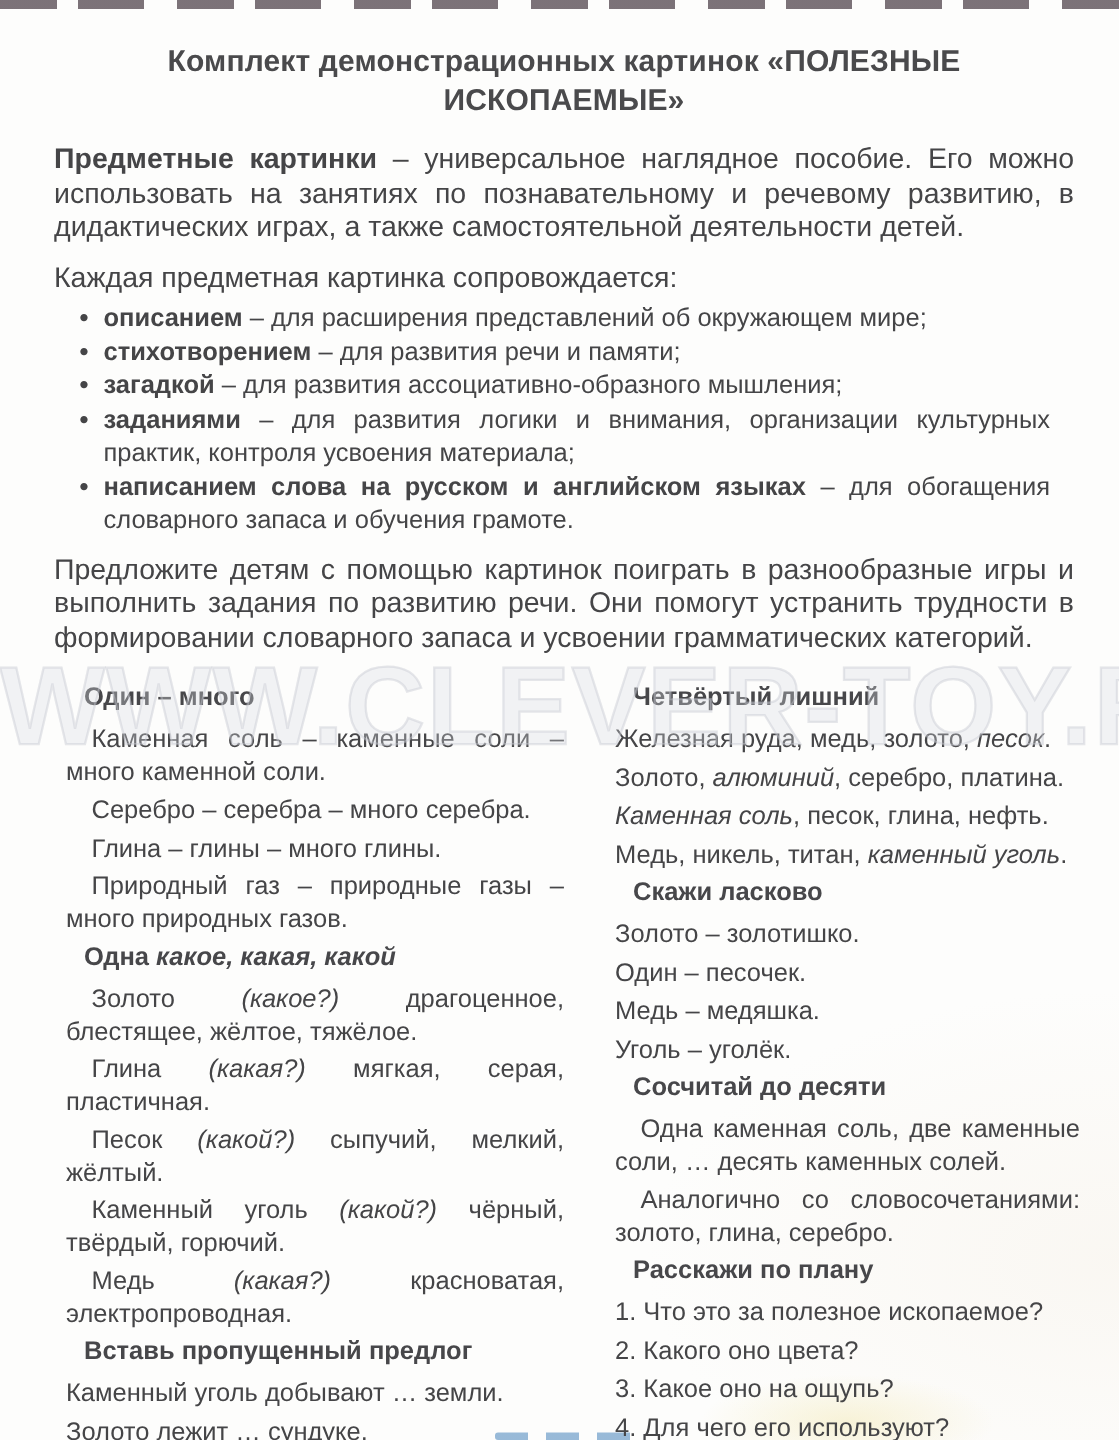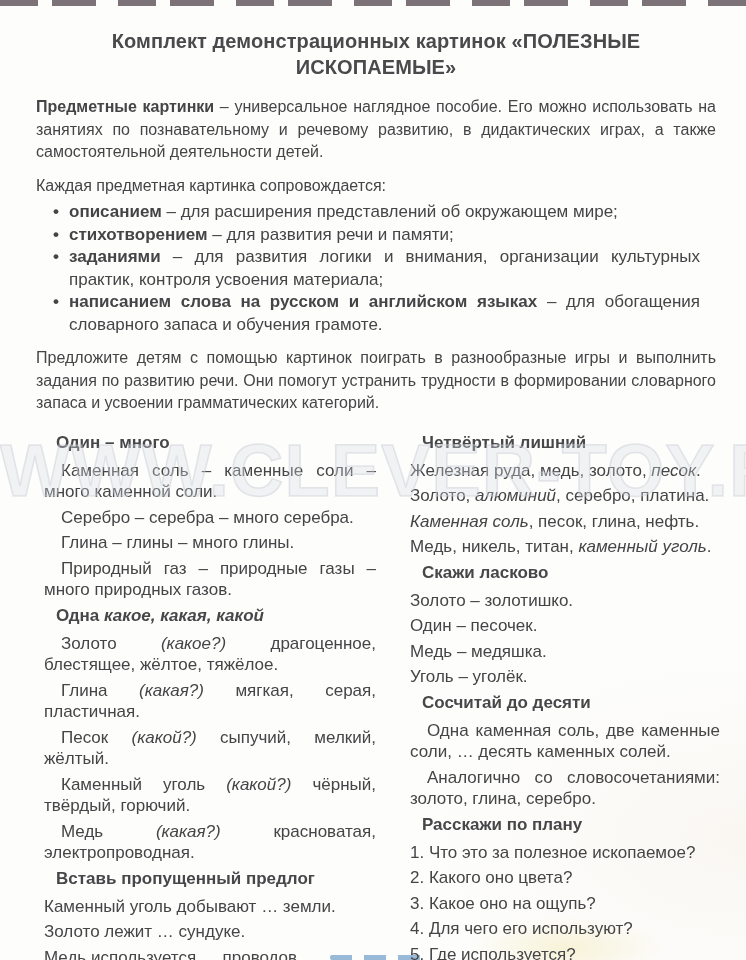--- a/index.html
+++ b/index.html
@@ -20,21 +20,21 @@
     position:absolute;top:0;left:0;right:0;height:6px;
     background:
       repeating-linear-gradient(90deg,#655a61 0 38px,transparent 38px 52px,#655a61 52px 96px,transparent 96px 118px);
     opacity:.85;
   }
   .content{padding:18px 30px 0 36px;position:relative;z-index:1;}
   h1.title{
     font-size:20px;line-height:26px;font-weight:bold;color:#4a4a4c;
     text-align:center;margin:10px 0 16px;letter-spacing:.1px;
   }
-  .intro .ip{margin:0 0 11px;font-size:16px;line-height:22.5px;text-align:justify;}
+  .intro .ip{margin:0 0 11px;font-size:19px;line-height:22.5px;text-align:justify;}
   .intro ul{list-style:none;margin:-7px 16px 11px;padding:0;}
   .intro li{
     font-size:17px;line-height:22.5px;text-align:justify;
     position:relative;padding-left:17px;
   }
   .intro li::before{content:"\2022";position:absolute;left:1px;font-weight:bold;color:#454547;}
   .b{font-weight:bold;}
   .i{font-style:italic;}
   .cols{display:flex;gap:26px;padding:2px 22px 0 40px;position:relative;z-index:1;}
   .col-left{flex:0 0 340px;}
@@ -69,20 +69,21 @@
   <div class="top-edge"></div>
 
   <div class="content">
     <h1 class="title">Комплект демонстрационных картинок «ПОЛЕЗНЫЕ ИСКОПАЕМЫЕ»</h1>
     <div class="intro">
         <p class="ip"><span class="b">Предметные картинки</span><span> – универсальное наглядное пособие. Его можно использовать на занятиях по познавательному и речевому развитию, в дидактических играх, а также самостоятельной деятельности детей.</span></p>
         <p class="ip"><span>Каждая предметная картинка сопровождается:</span></p>
         <ul>
           <li><span class="b">описанием</span><span> – для расширения представлений об окружающем мире;</span></li>
           <li><span class="b">стихотворением</span><span> – для развития речи и памяти;</span></li>
+          <li><span class="b">загадкой</span><span> – для развития ассоциативно-образного мышления;</span></li>
           <li><span class="b">заданиями</span><span> – для развития логики и внимания, организации культурных практик, контроля усвоения материала;</span></li>
           <li><span class="b">написанием слова на русском и английском языках</span><span> – для обогащения словарного запаса и обучения грамоте.</span></li>
         </ul>
         <p class="ip"><span>Предложите детям с помощью картинок поиграть в разнообразные игры и выполнить задания по развитию речи. Они помогут устранить трудности в формировании словарного запаса и усвоении грамматических категорий.</span></p>
       </div>
   </div>
 
   <div class="cols">
     <div class="col-left">
         <section>

